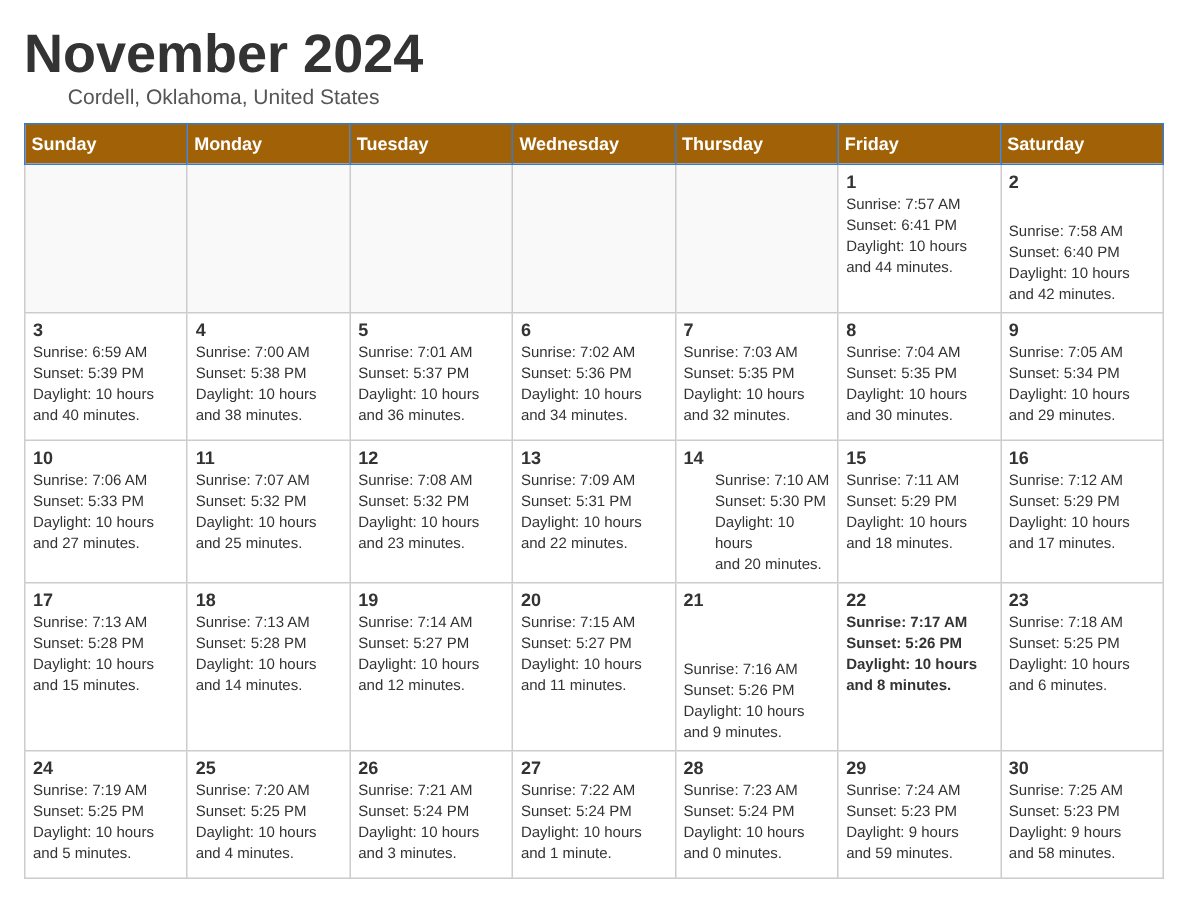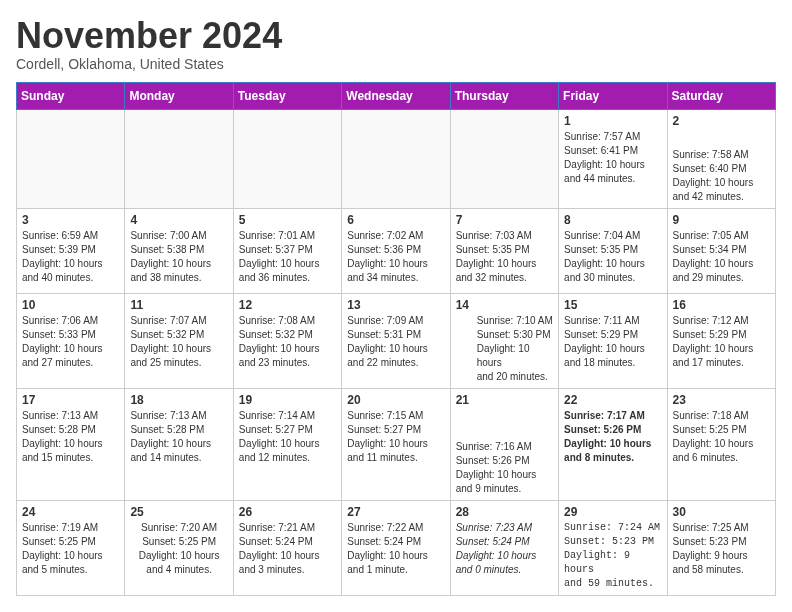--- a/index.html
+++ b/index.html
@@ -15,39 +15,39 @@
       justify-content: space-between;
       align-items: flex-start;
       margin-bottom: 10px;
     }
     .logo {
       display: flex;
       align-items: center;
       gap: 4px;
     }
     .title-area {
-      text-align: left;
+      text-align: center;
     }
     .month-title {
       font-size: 36px;
       font-weight: bold;
       color: #333;
       line-height: 1.1;
     }
     .location-title {
       font-size: 14px;
       color: #555;
     }
     table {
       width: 100%;
       border-collapse: collapse;
       table-layout: fixed;
     }
     th {
-      background-color: #a21caf;
+      background-color: #a16207;
       color: #fff;
       font-size: 12px;
       font-weight: bold;
       padding: 6px 4px;
       text-align: left;
       border: 1px solid #3a7bc8;
     }
     td {
       vertical-align: top;
       border: 1px solid #ccc;
@@ -275,49 +275,49 @@
       <tr>
         <td>
           <span class="day-number">24</span>
           <div class="day-info" style="white-space: pre-line;">Sunrise: 7:19 AM
 Sunset: 5:25 PM
 Daylight: 10 hours
 and 5 minutes.</div>
         </td>
         <td>
           <span class="day-number">25</span>
-          <div class="day-info" style="white-space: pre-line; text-align: center;">Sunrise: 7:20 AM
+          <div class="day-info" style="white-space: pre-line;">Sunrise: 7:20 AM
 Sunset: 5:25 PM
 Daylight: 10 hours
 and 4 minutes.</div>
         </td>
         <td>
           <span class="day-number">26</span>
           <div class="day-info" style="white-space: pre-line;">Sunrise: 7:21 AM
 Sunset: 5:24 PM
 Daylight: 10 hours
 and 3 minutes.</div>
         </td>
         <td>
           <span class="day-number">27</span>
           <div class="day-info" style="white-space: pre-line;">Sunrise: 7:22 AM
 Sunset: 5:24 PM
 Daylight: 10 hours
 and 1 minute.</div>
         </td>
         <td>
           <span class="day-number">28</span>
-          <div class="day-info" style="white-space: pre-line; font-style: italic;">Sunrise: 7:23 AM
+          <div class="day-info" style="white-space: pre-line;">Sunrise: 7:23 AM
 Sunset: 5:24 PM
 Daylight: 10 hours
 and 0 minutes.</div>
         </td>
         <td>
           <span class="day-number">29</span>
-          <div class="day-info" style="white-space: pre-line; font-family: Liberation Mono, monospace;">Sunrise: 7:24 AM
+          <div class="day-info" style="white-space: pre-line;">Sunrise: 7:24 AM
 Sunset: 5:23 PM
 Daylight: 9 hours
 and 59 minutes.</div>
         </td>
         <td>
           <span class="day-number">30</span>
           <div class="day-info" style="white-space: pre-line;">Sunrise: 7:25 AM
 Sunset: 5:23 PM
 Daylight: 9 hours
 and 58 minutes.</div>

